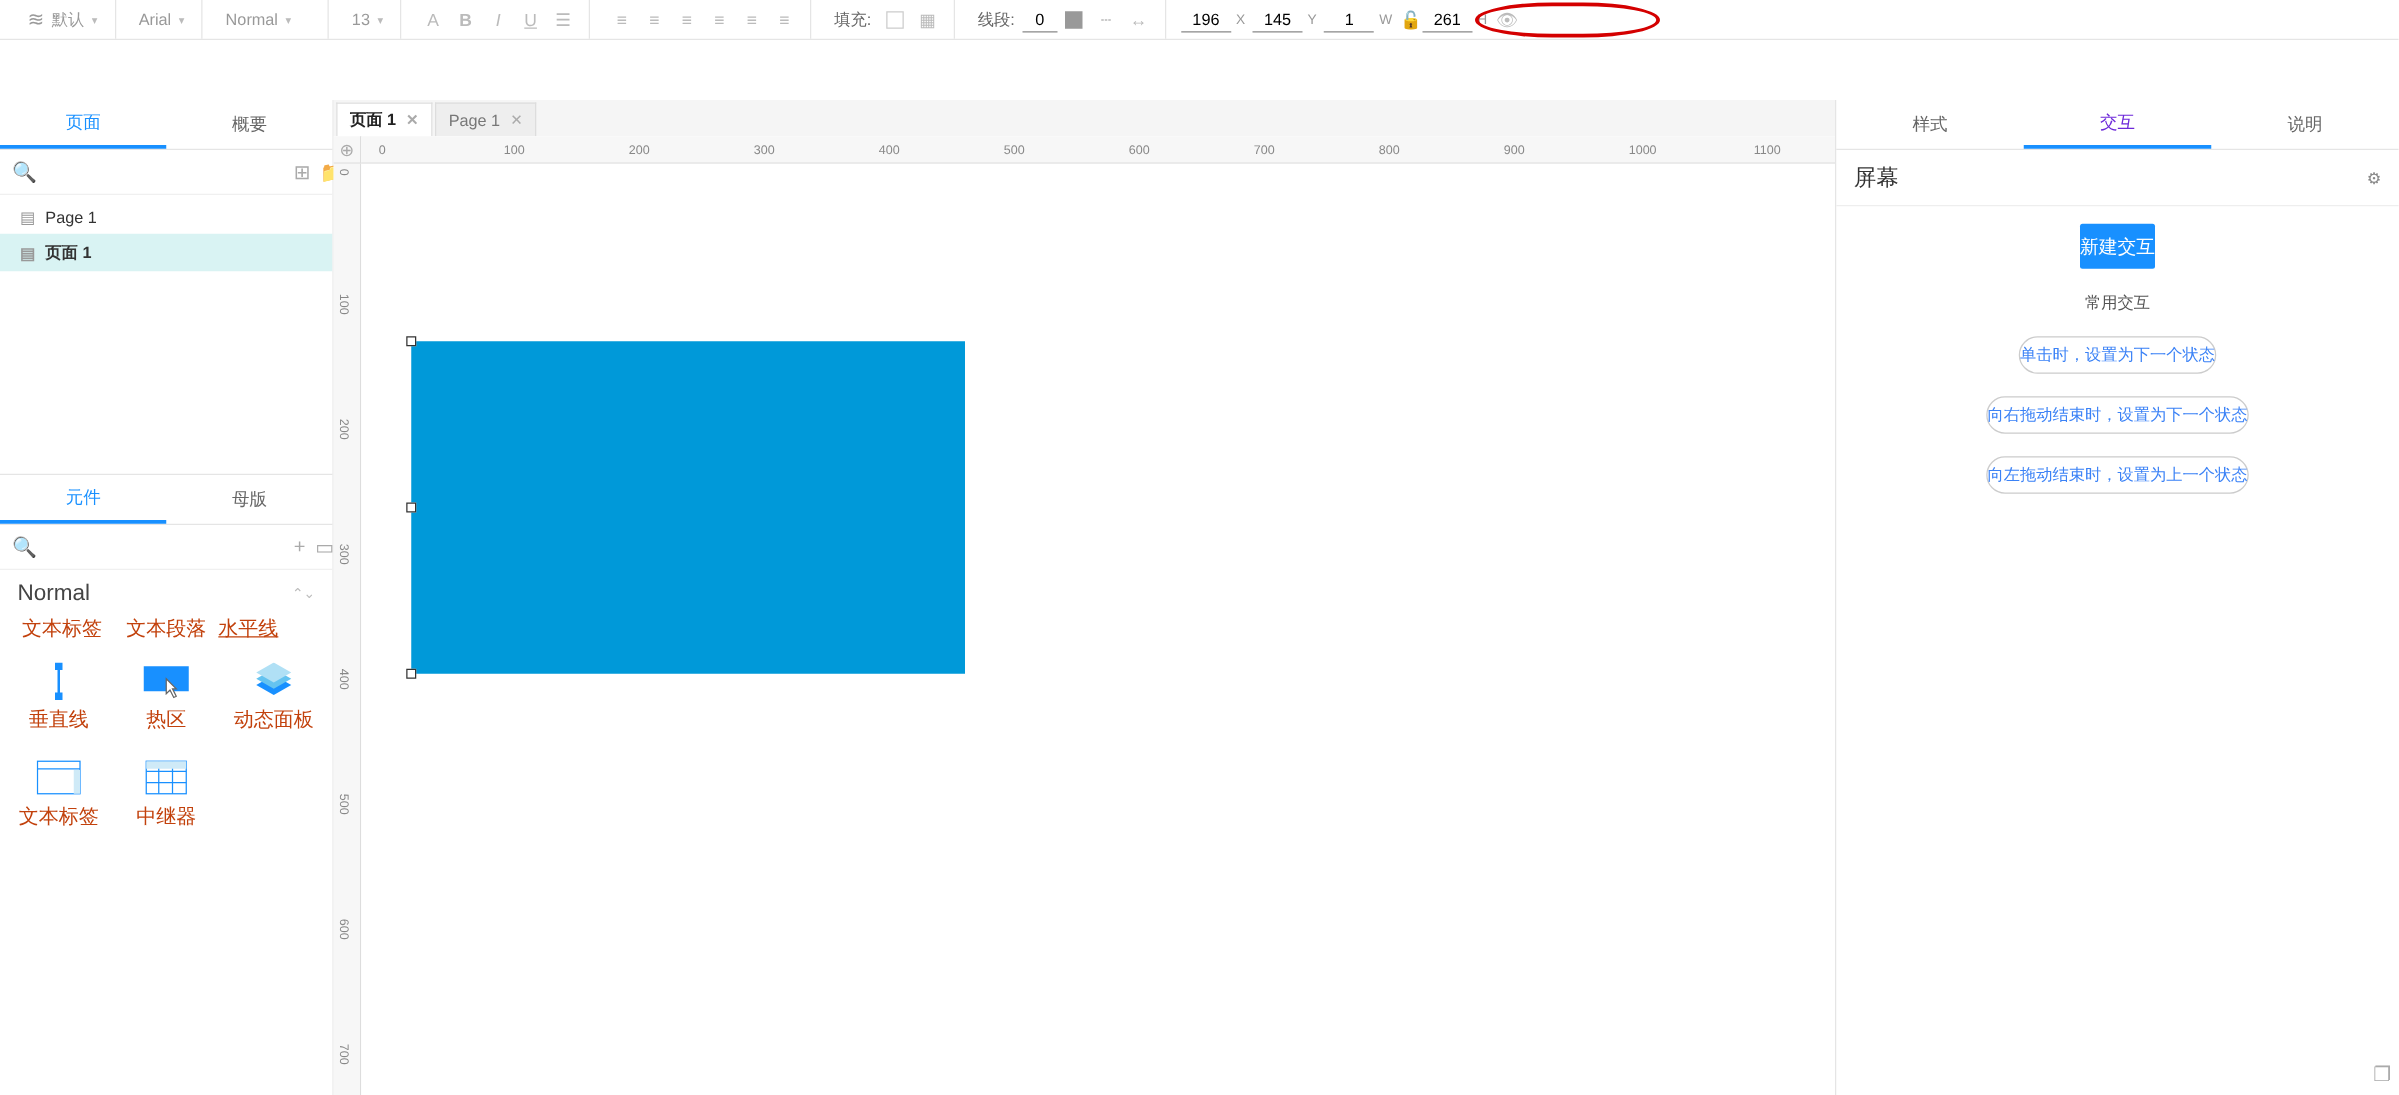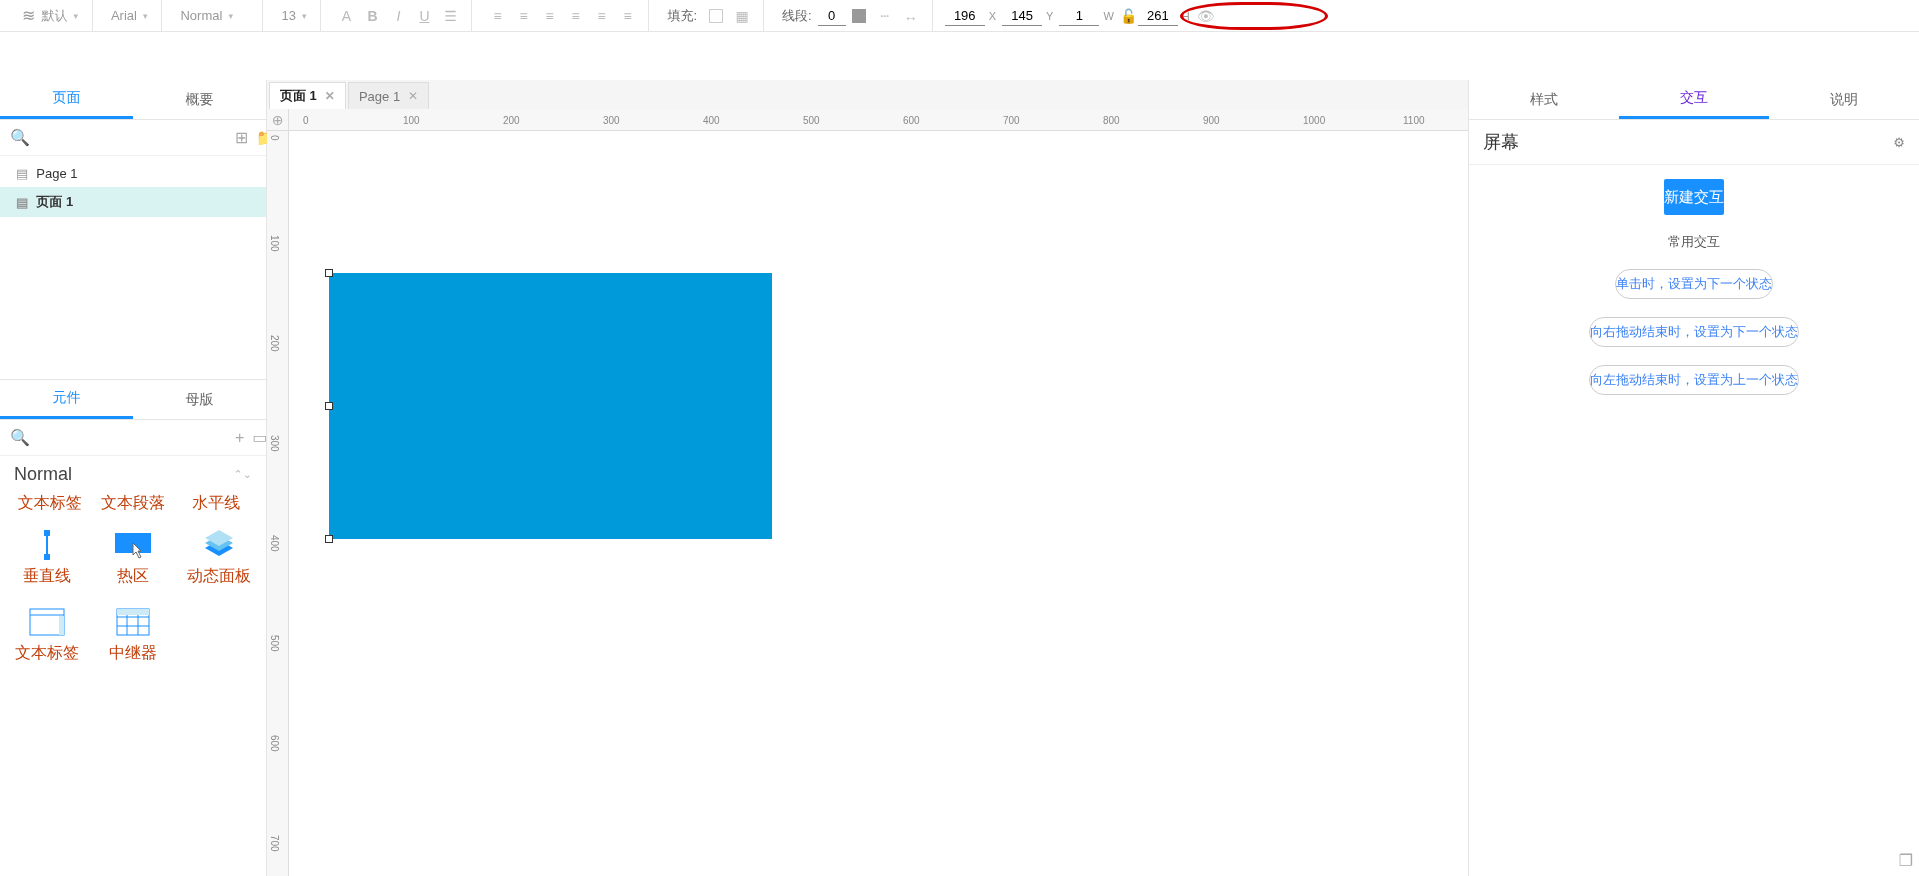--- a/index.html
+++ b/index.html
@@ -202,21 +202,21 @@
         <span class="icon small-icon">▭</span>
         <span class="icon small-icon">⋮</span>
       </div>
       <div class="library-sel">
         <span>Normal</span>
         <span style="color:#bbb;font-size:11px;">⌃⌄</span>
       </div>
       <div style="display:grid;grid-template-columns:repeat(3,1fr);padding:0 8px 6px;">
         <div class="widget-label" style="text-align:center;">文本标签</div>
         <div class="widget-label" style="text-align:center;">文本段落</div>
-        <div class="widget-label" style="text-align:center;">水平线</div>
+        <div class="widget-label" style="text-decoration:underline;">水平线</div>
       </div>
       <div class="widget-grid">
         <div class="widget-cell">
           <div class="widget-icon">
               <svg width="34" height="30">
                 <line x1="17" y1="2" x2="17" y2="28" stroke="#1890ff" stroke-width="2"></line>
                 <rect x="14" y="0" width="6" height="6" fill="#1890ff"></rect>
                 <rect x="14" y="24" width="6" height="6" fill="#1890ff"></rect>
               </svg>
             </div>

